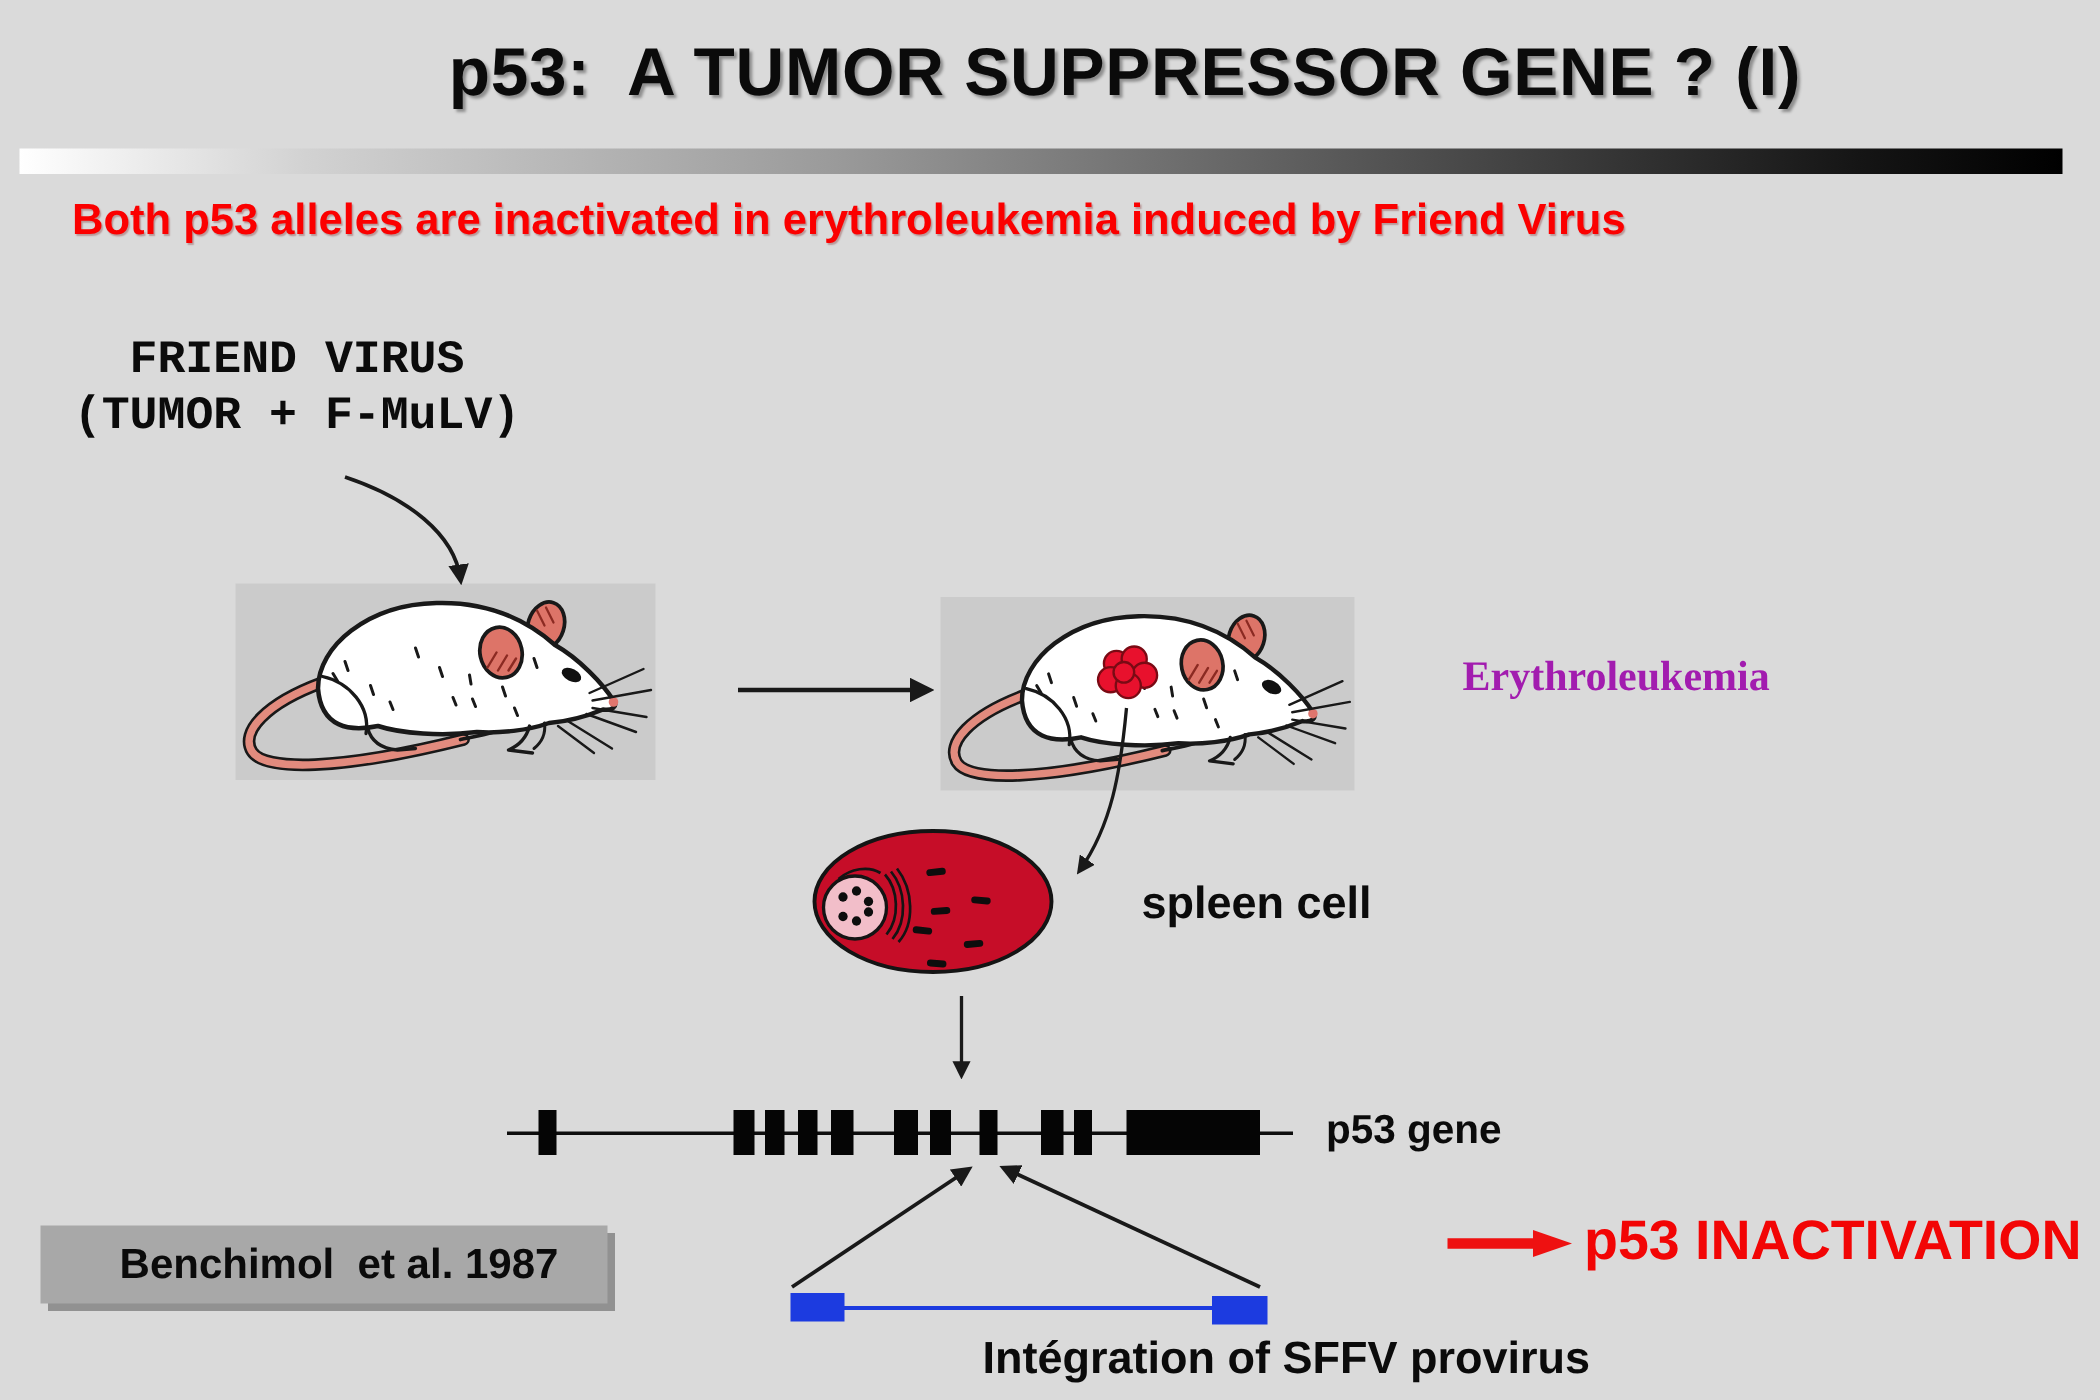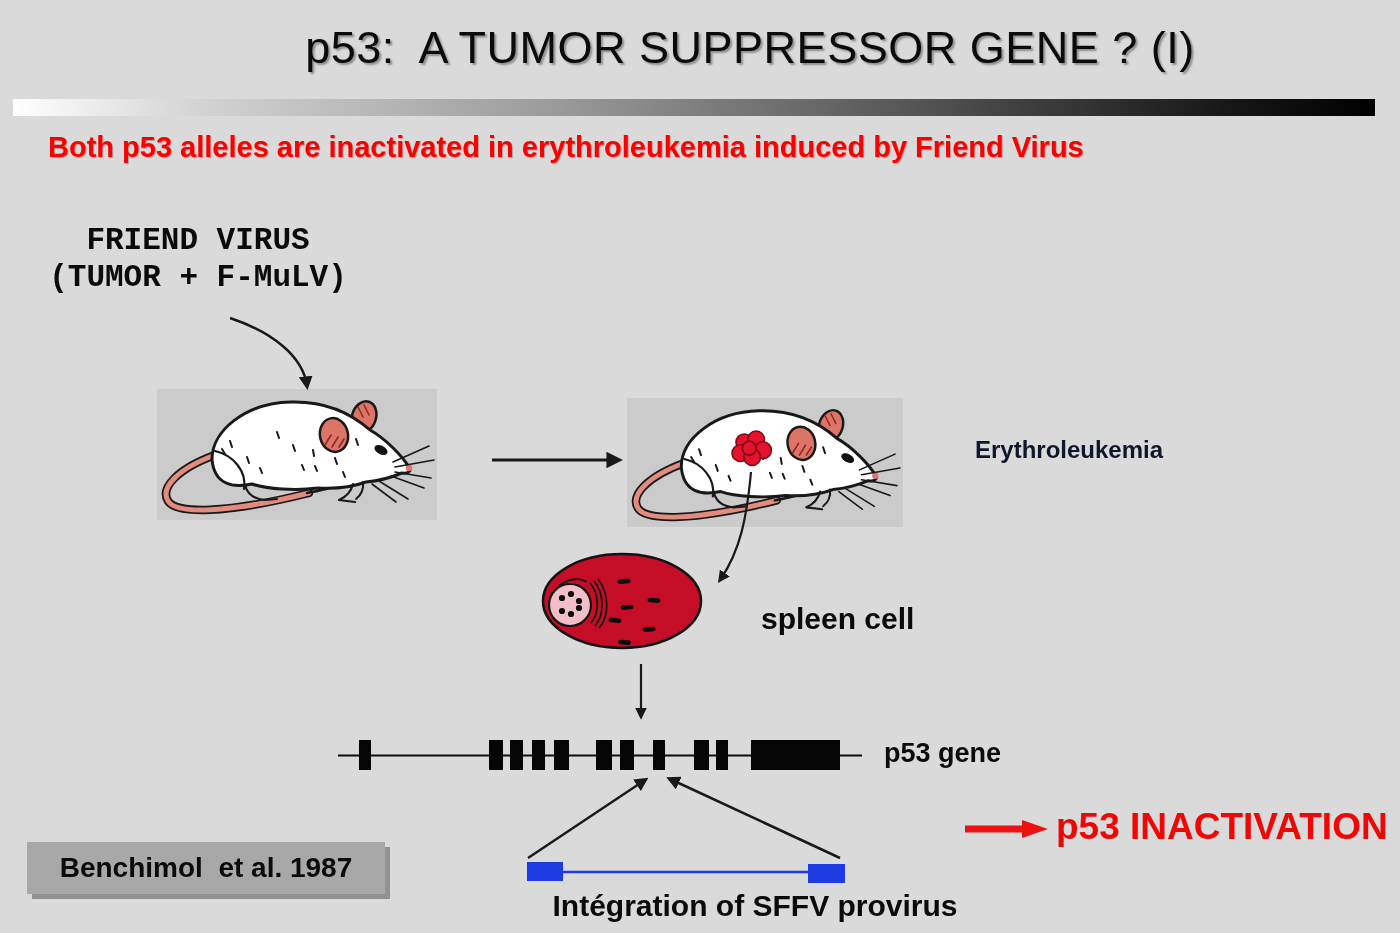--- a/index.html
+++ b/index.html
@@ -7,59 +7,59 @@
     width:1400px; height:933px;
     background:#DADADA;
     font-family:"Liberation Sans", sans-serif;
     overflow:hidden;
   }
   .slide { position:relative; width:1400px; height:933px; background:#DADADA; }
   .pre { white-space:pre; }
 
   .title {
     position:absolute; left:100px; top:22px; width:1300px; margin:0;
-    text-align:center; font-size:45px; font-weight:normal; color:#0b0b0b;
+    text-align:center; font-size:45px; font-weight:bold; color:#0b0b0b;
     text-shadow:2px 2px 2px rgba(0,0,0,0.35); letter-spacing:0.5px;
   }
   .gradient-bar {
     position:absolute; left:13px; top:99px; width:1362px; height:17px;
     background:linear-gradient(90deg,#ffffff 0%,#d2d2d2 14%,#9a9a9a 40%,#555555 66%,#151515 90%,#000000 100%);
   }
   .subtitle {
     position:absolute; left:48px; top:131px; width:1352px;
     font-size:29px; font-weight:bold; color:#FB0000;
     text-shadow:1px 1px 1px rgba(110,0,0,0.3);
   }
   .fv-label {
     position:absolute; left:44px; top:222px; width:308px;
     text-align:center; font-size:31px; font-weight:bold; color:#0b0b0b; line-height:37px;font-family:Liberation Mono, monospace;
   }
   .mouse-box { position:absolute; background:#CBCBCB; }
   .box1 { left:157px; top:389px; width:280px; height:131px; }
   .box2 { left:627px; top:398px; width:276px; height:129px; }
   .mouse-box svg { width:100%; height:100%; display:block; }
 
-  .erythro { position:absolute; left:975px; top:436px; font-size:24px; font-weight:bold; color:#0f172a; }
+  .erythro { position:absolute; left:975px; top:436px; font-size:28px; font-weight:bold; color:#a21caf;font-family:Liberation Serif, serif; }
 
   .spleen-svg { position:absolute; left:535px; top:548px; }
-  .spleen-label { position:absolute; left:761px; top:586px; font-size:30px; font-weight:bold; color:#0b0b0b;margin-top:16px; }
+  .spleen-label { position:absolute; left:761px; top:586px; font-size:30px; font-weight:bold; color:#0b0b0b; }
 
   .gene-svg { position:absolute; left:330px; top:735px; }
   .gene-label { position:absolute; left:884px; top:738px; font-size:27px; font-weight:bold; color:#0b0b0b; }
 
   .provirus-svg { position:absolute; left:515px; top:855px; }
   .integration-label {
     position:absolute; left:450px; top:889px; width:610px;
-    text-align:center; font-size:30px; font-weight:bold; color:#0b0b0b;
+    text-align:right; font-size:30px; font-weight:bold; color:#0b0b0b;
   }
   .citation {
-    position:absolute; left:27px; top:842px; width:358px; height:52px;
+    position:absolute; left:27px; top:817px; width:358px; height:52px;
     background:#A8A8A8; box-shadow:5px 5px 0 #919191;
     display:flex; align-items:center; justify-content:center;
-    font-size:28px; font-weight:bold; color:#0b0b0b;
+    font-size:28px; font-weight:bold; color:#0b0b0b;padding-left:20px;
   }
   .inactivation {
     position:absolute; left:1056px; top:806px;
     font-size:37px; font-weight:bold; color:#F20505;
   }
   .overlay {
     position:absolute; left:0; top:0; width:1400px; height:933px;
     pointer-events:none;
   }
 </style>

